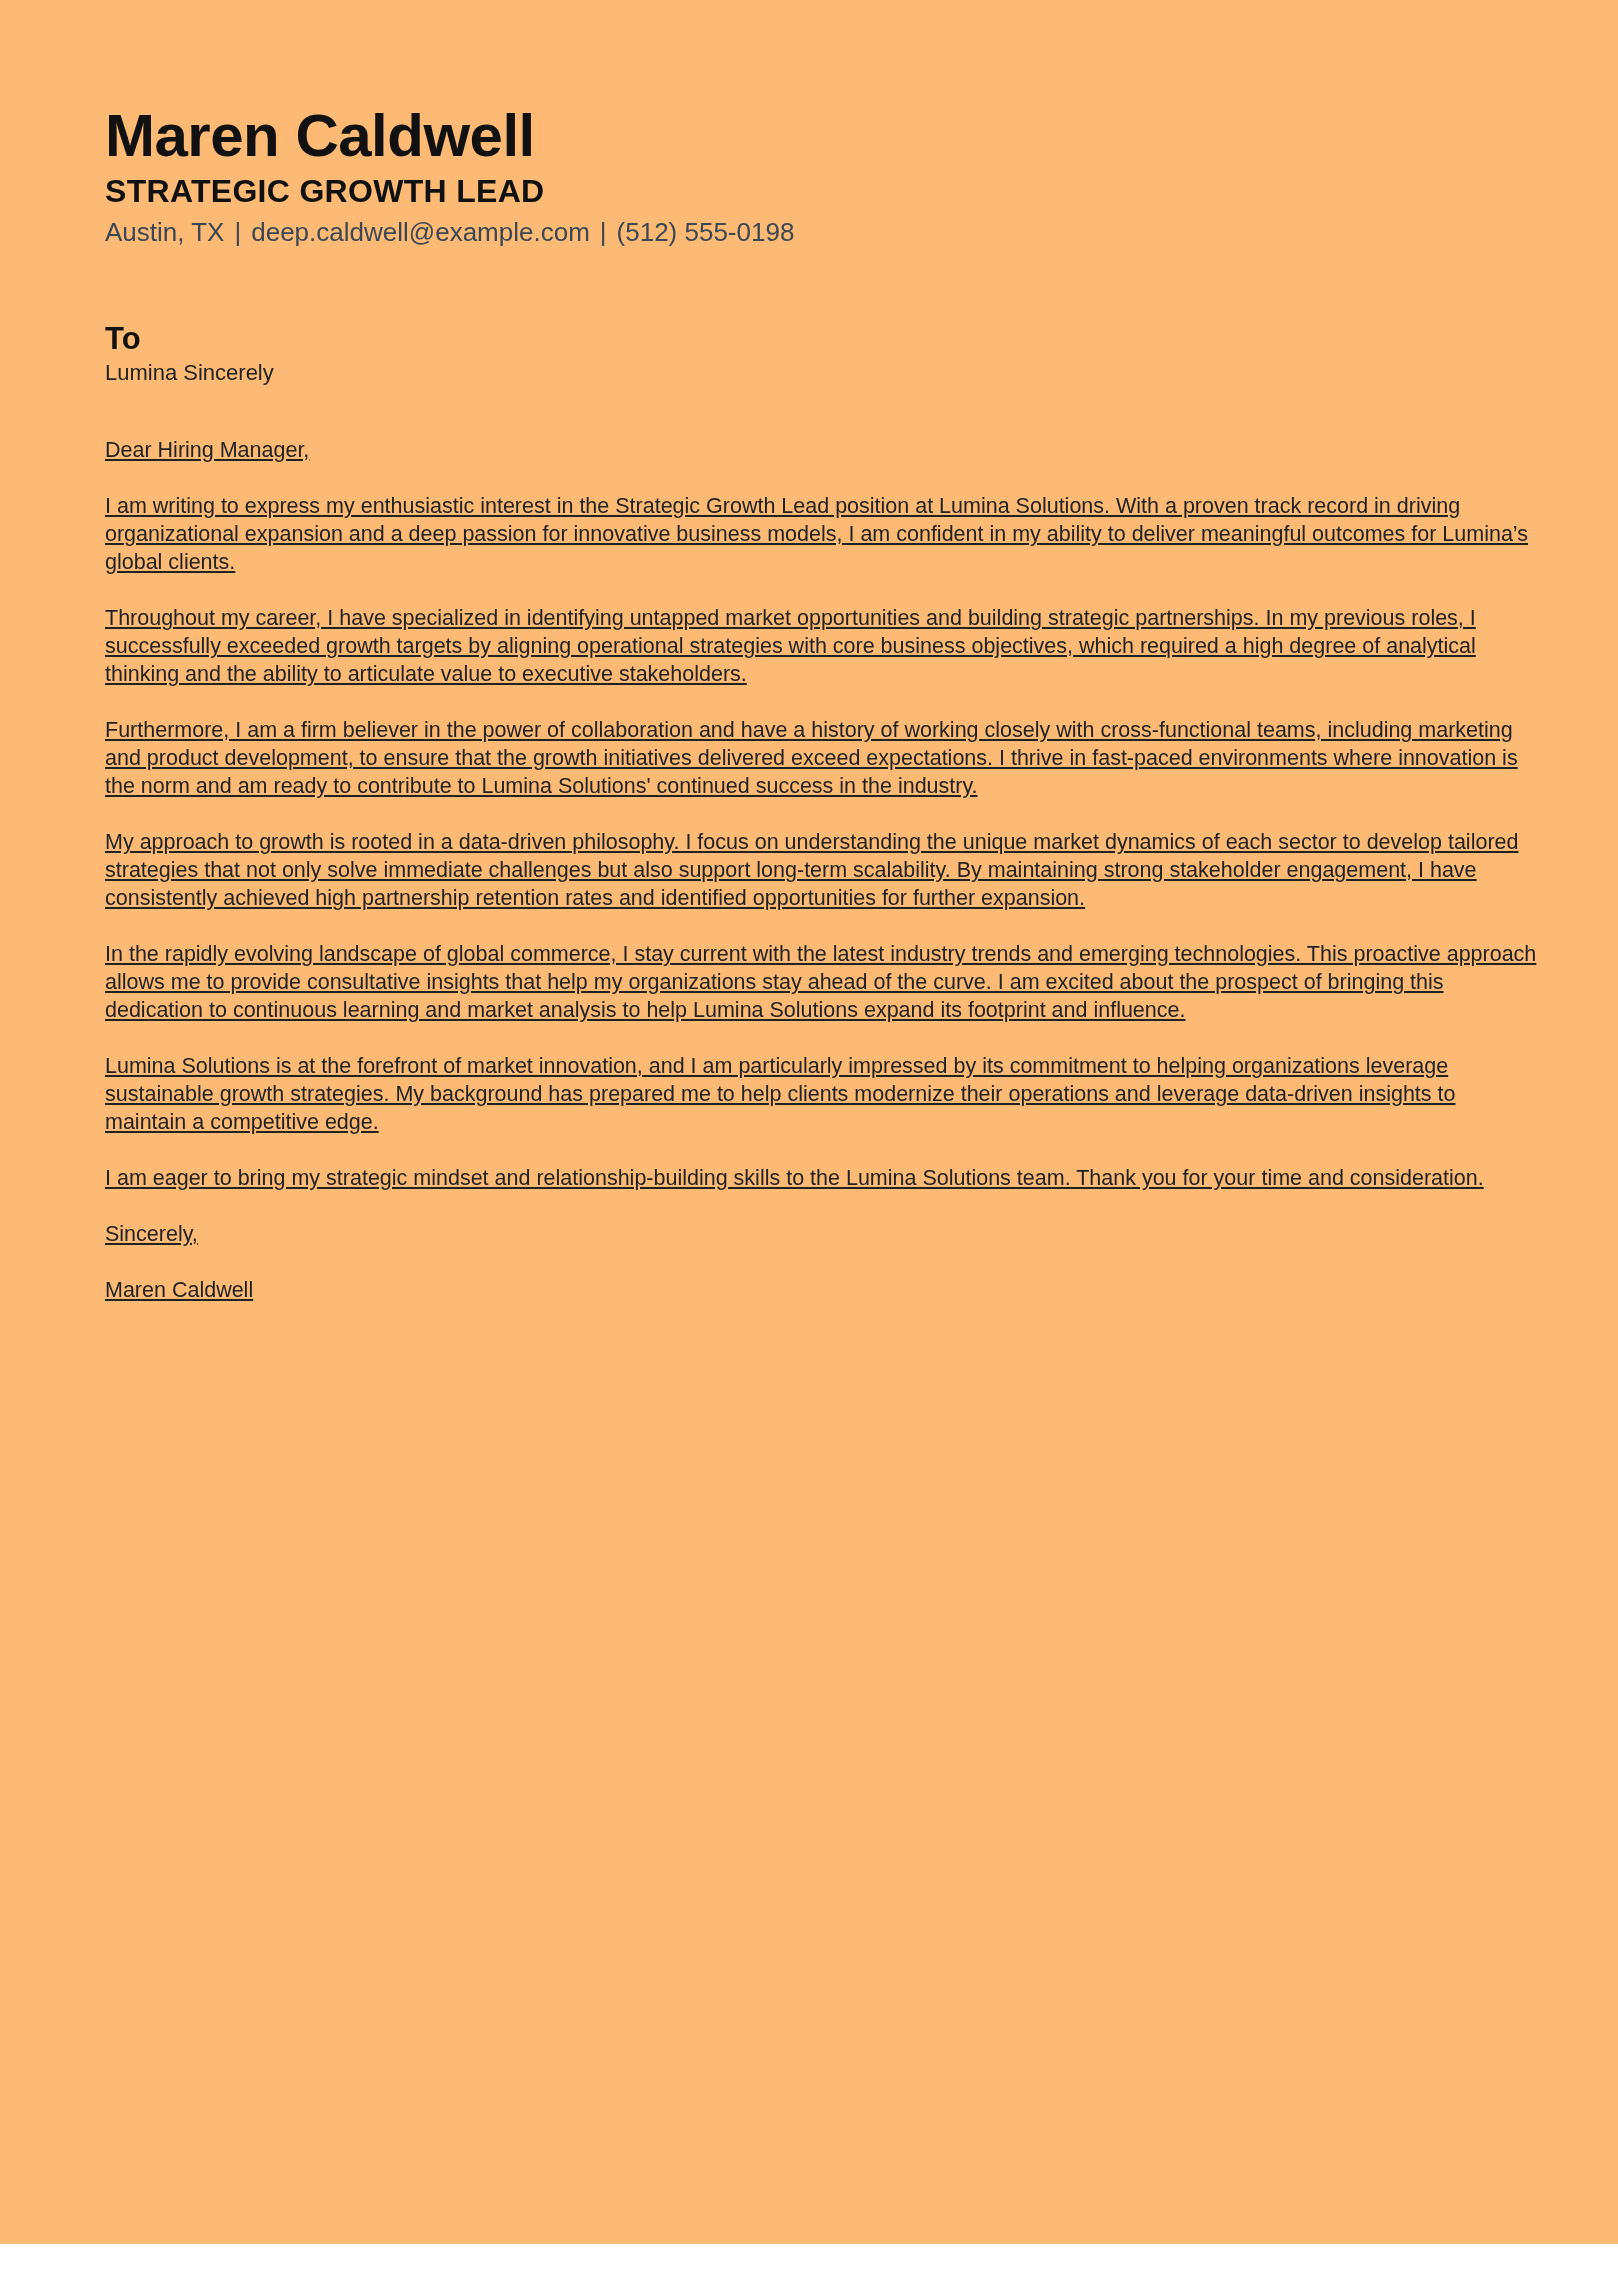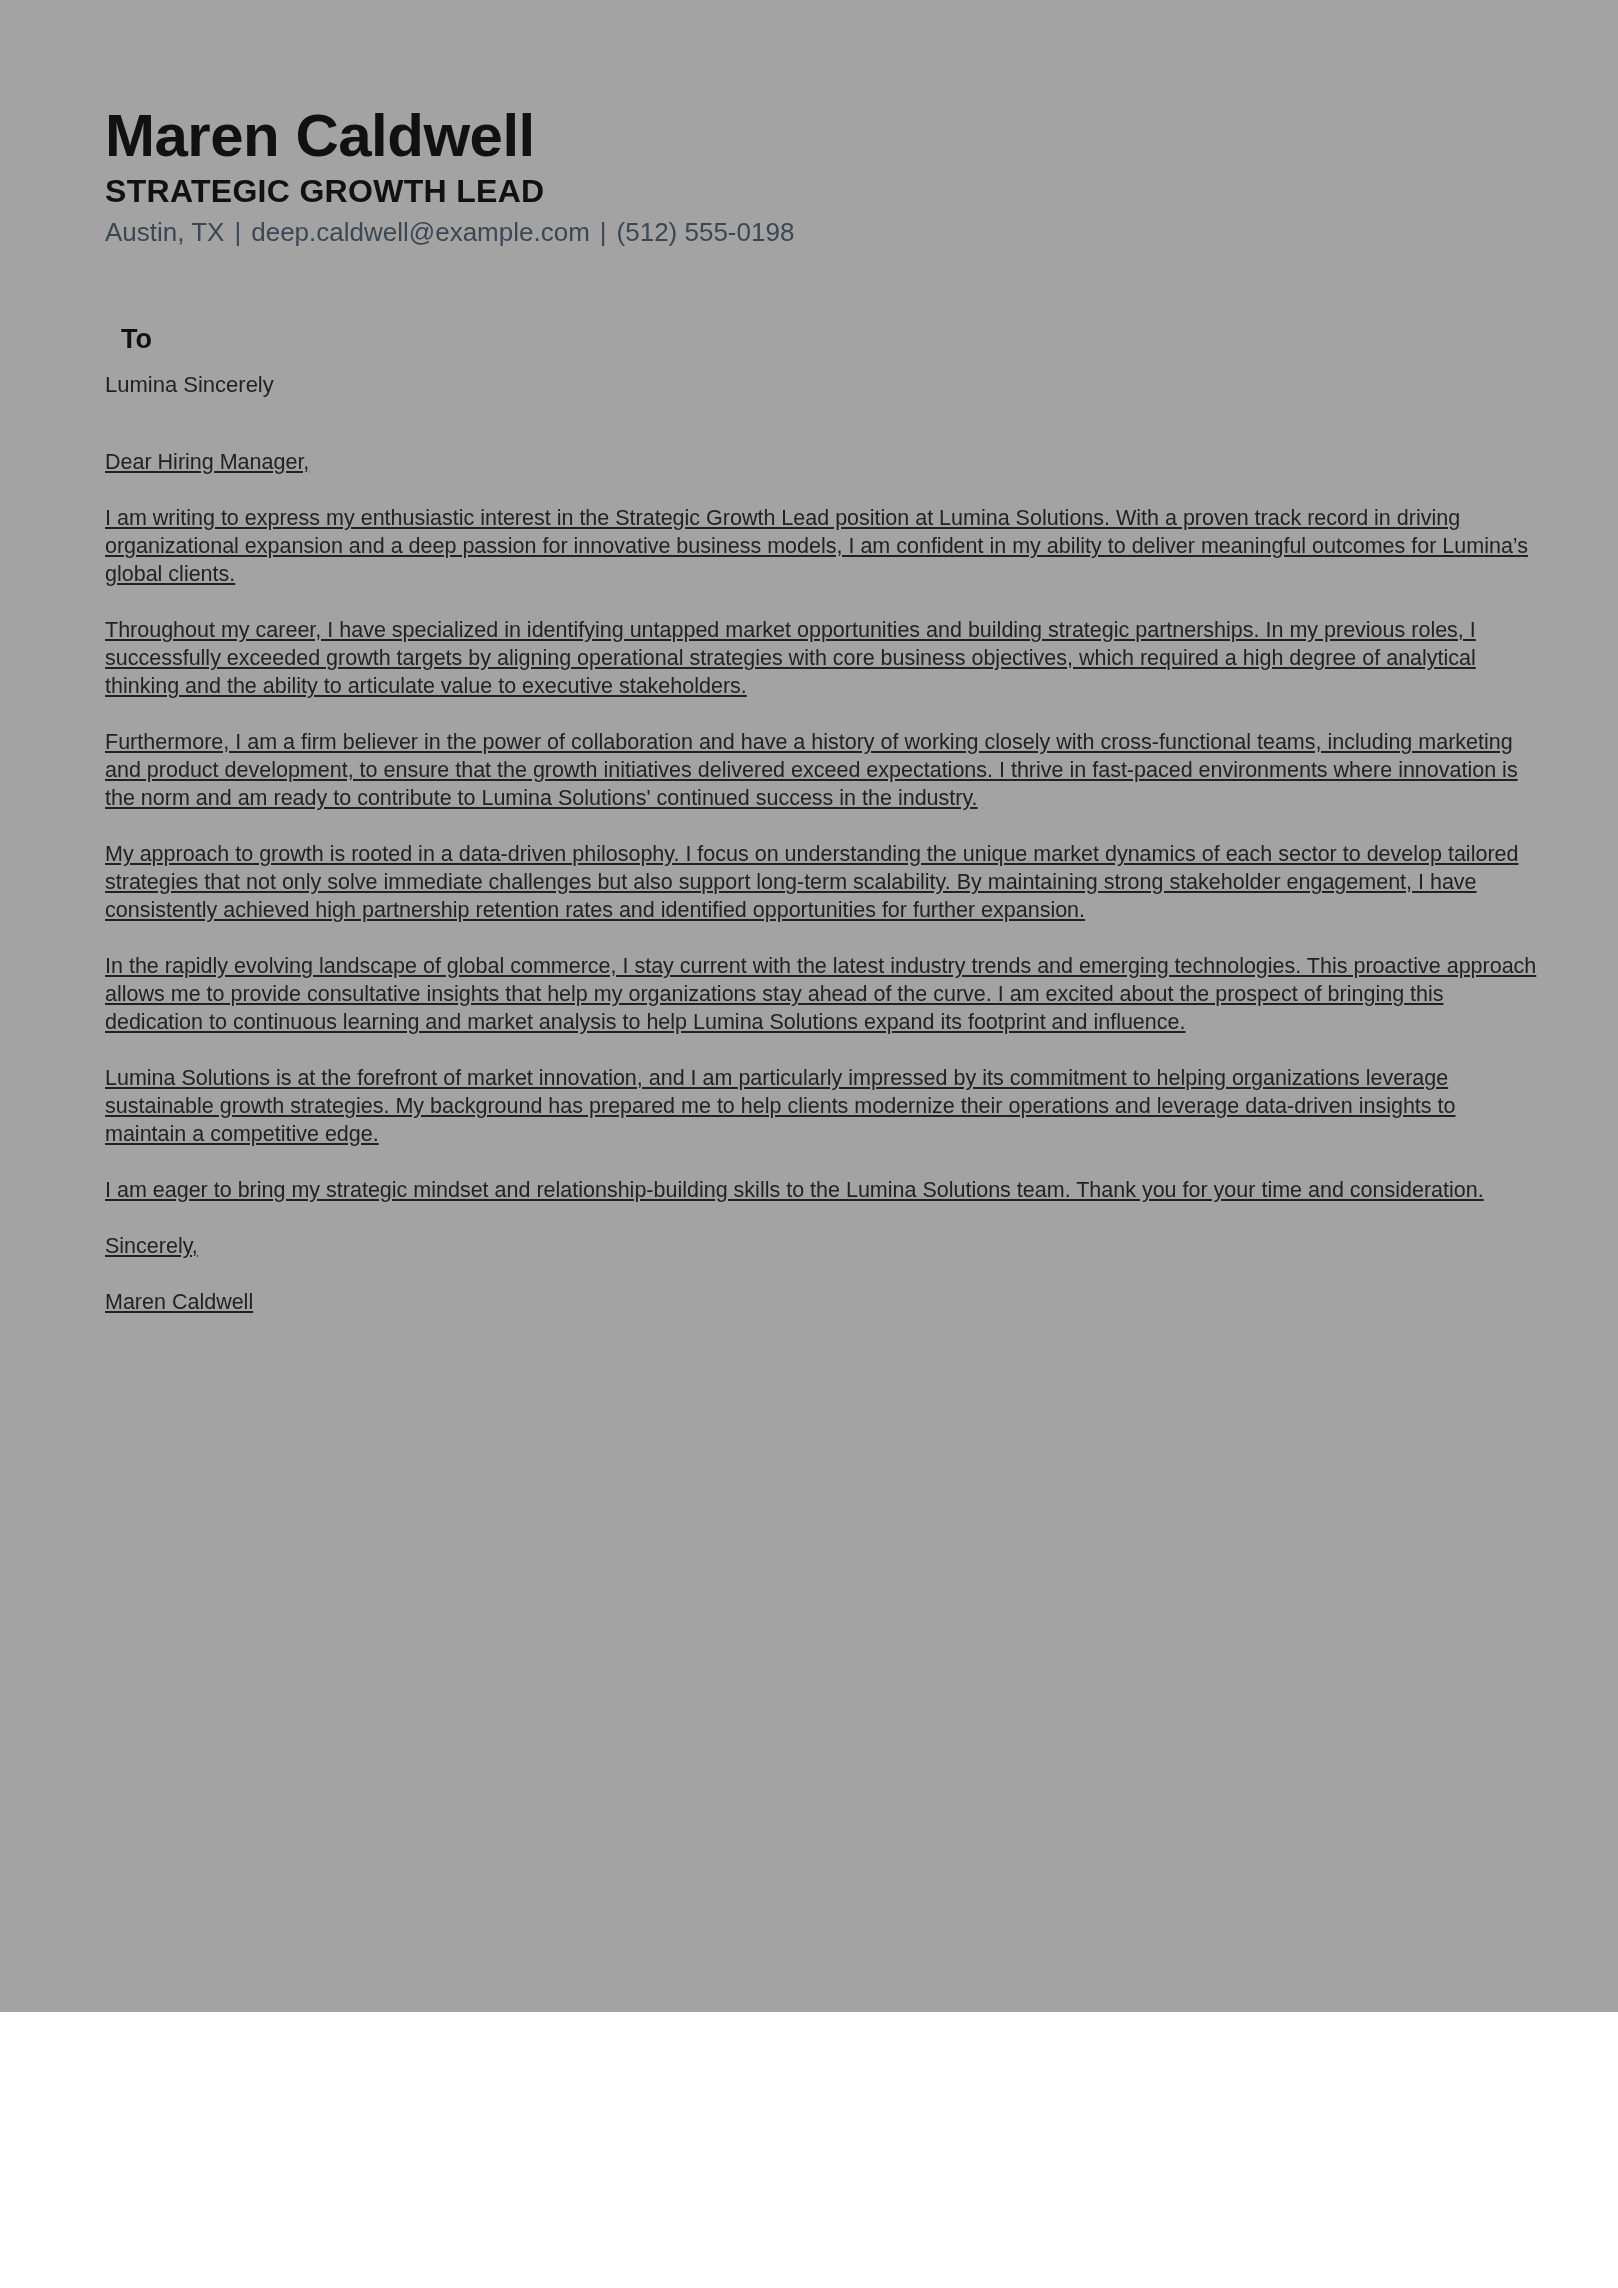--- a/index.html
+++ b/index.html
@@ -4,22 +4,22 @@
 <style>
   * { box-sizing: border-box; }
   html, body {
     margin: 0;
     padding: 0;
     background: #ffffff;
   }
   .page {
     position: relative;
     width: 1618px;
-    height: 2012px;
-    background: #a3a3a3;
+    height: 2244px;
+    background: #fdba74;
     font-family: "Liberation Sans", "DejaVu Sans", sans-serif;
     color: #222222;
     overflow: hidden;
   }
   .page-inner {
     padding: 102px 80px 0 105px;
   }
   .person-name {
     margin: 0;
     font-size: 60px;
@@ -45,22 +45,22 @@
     color: #3b4753;
   }
   .contact-line .sep {
     padding: 0 10px;
     color: #3b4753;
   }
   .recipient-block {
     margin-top: 76px;
   }
   .recipient-label {
-    margin: 16px;
-    font-size: 27px;
+    margin: 0;
+    font-size: 31px;
     line-height: 30px;
     font-weight: 700;
     color: #111111;
   }
   .recipient-company {
     margin: 4px 0 0 0;
     font-size: 22px;
     line-height: 30px;
     color: #222222;
   }

